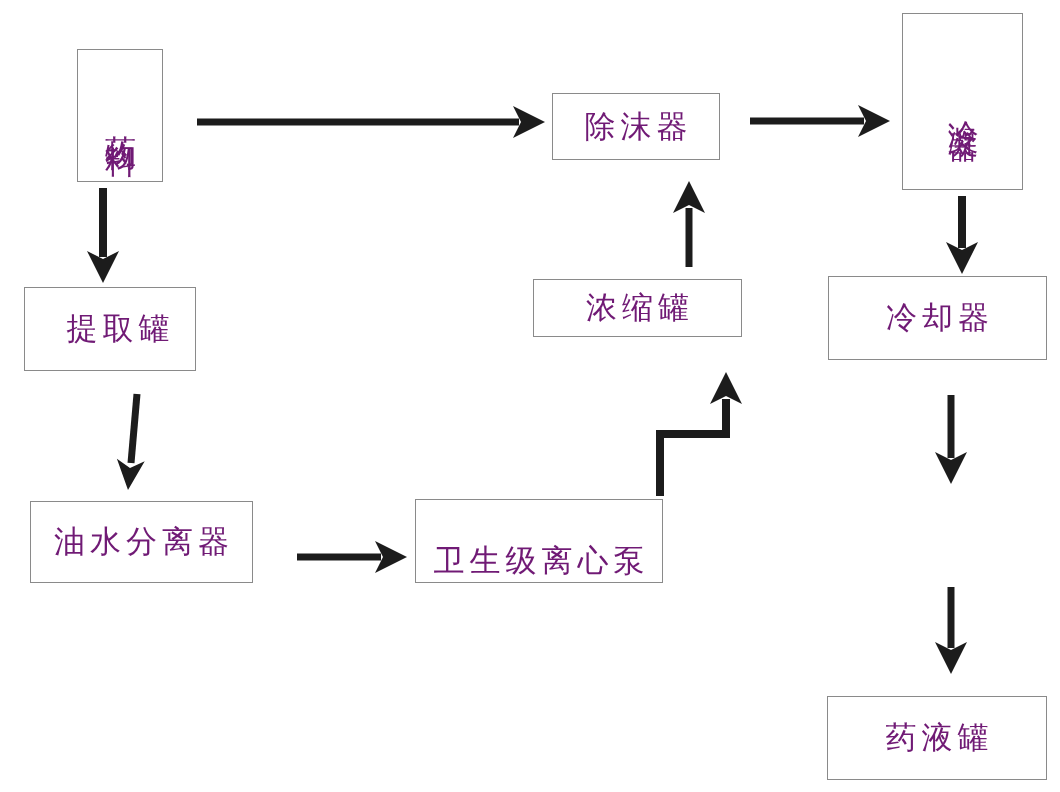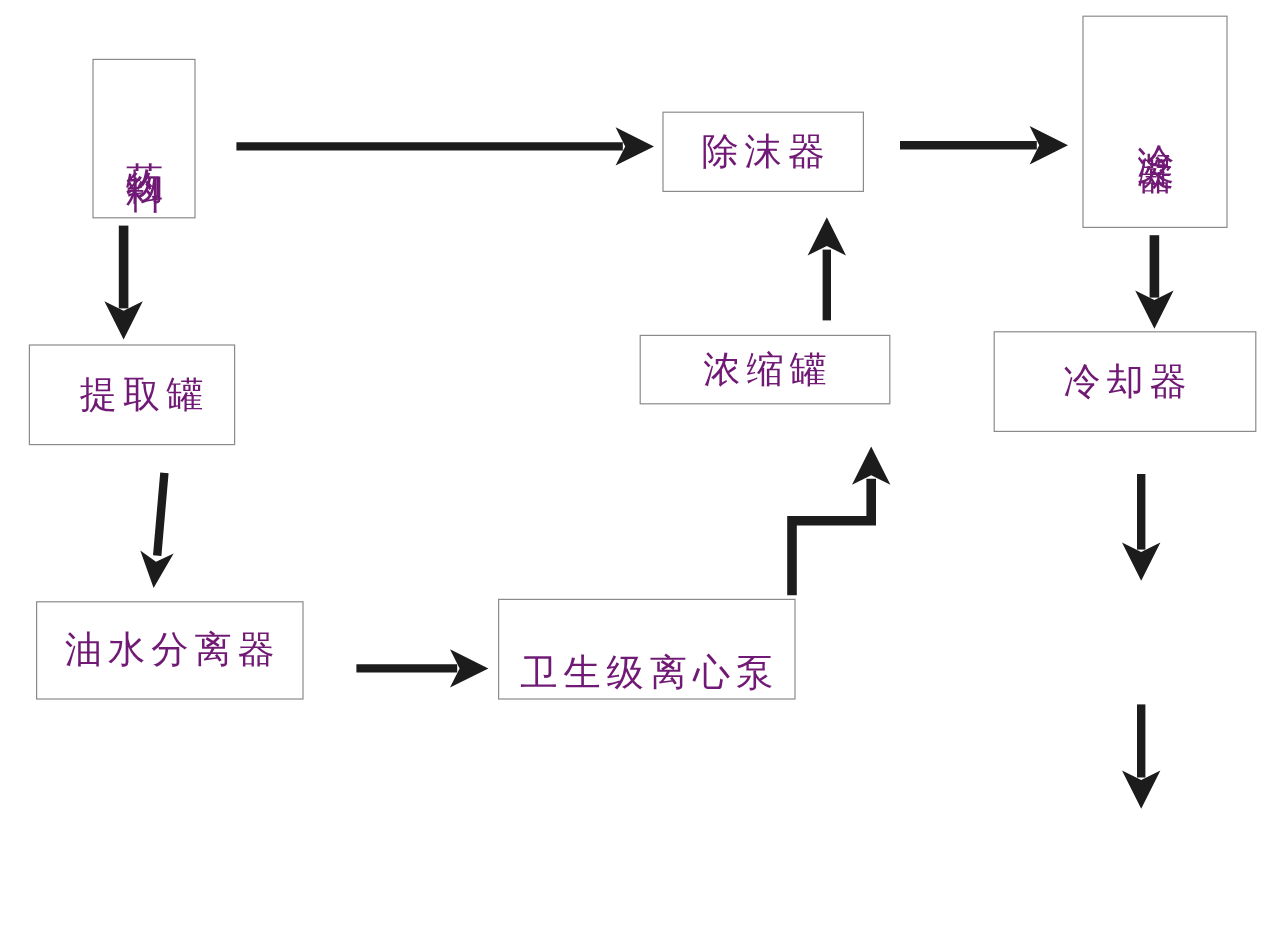--- a/index.html
+++ b/index.html
@@ -137,14 +137,17 @@
 
   <div class="node" style="left:30px; top:501px; width:223px; height:82px;">
     <span>油水分离器</span>
   </div>
 
   <div class="node" style="left:415px; top:499px; width:248px; height:84px;align-items:flex-end;">
     <span>卫生级离心泵</span>
   </div>
 
 
+  <div class="node" style="left:827px; top:696px; width:220px; height:84px;">
+    <span>药液罐</span>
+  </div>
 
 </div>
 
 </body></html>

